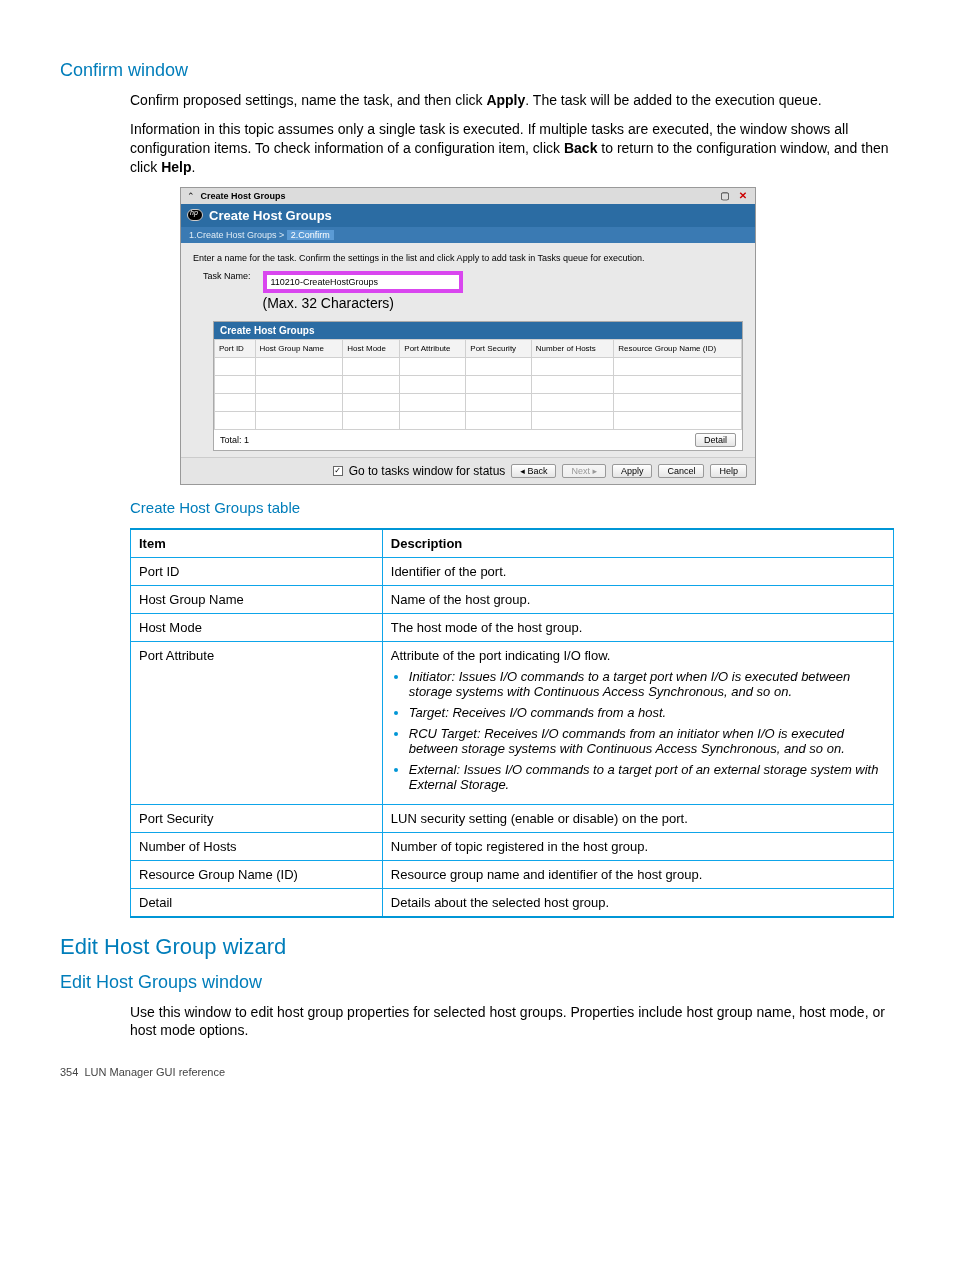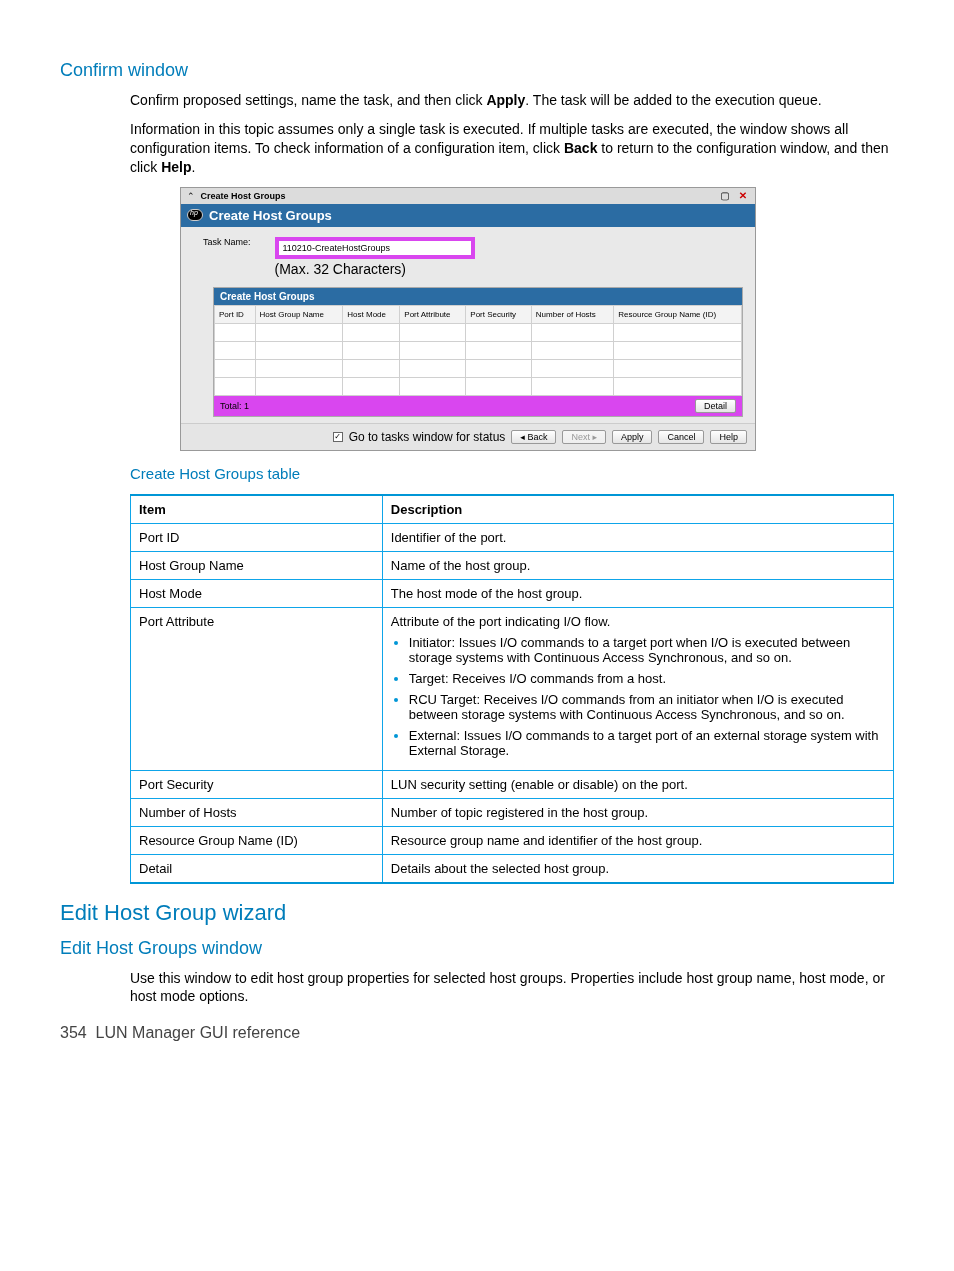--- a/index.html
+++ b/index.html
@@ -18,46 +18,46 @@
   .win-titlebar .tb-btn { width: 12px; height: 12px; display: inline-flex; align-items: center; justify-content: center; font-size: 10px; cursor: pointer; }
   .win-titlebar .close { color: #c00; font-weight: bold; }
   .win-header { background: #2b6ca3; color: #fff; padding: 4px 6px; display: flex; align-items: center; gap: 6px; }
   .win-header .logo { width: 16px; height: 12px; background: #000; border-radius: 6px; display: inline-block; border: 1px solid #ccc; position: relative; }
   .win-header .logo::after { content: "hp"; color: #fff; font-size: 7px; position: absolute; left: 2px; top: -1px; font-style: italic; }
   .win-header .wh-title { font-weight: bold; font-size: 13px; }
   .win-breadcrumb { background: #3a7ab3; color: #e0ecf5; padding: 3px 8px; font-size: 9px; }
   .win-breadcrumb .step2 { background: #5b9bd5; color: #fff; padding: 0 4px; display: inline-block; }
   .win-body { padding: 10px 12px 6px 12px; }
   .win-body .instr { font-size: 9px; margin-bottom: 8px; }
-  .win-body .field-row { display: flex; align-items: flex-start; gap: 24px; padding-left: 10px; margin-bottom: 10px; }
+  .win-body .field-row { display: flex; align-items: flex-start; gap: 12px; padding-left: 10px; margin-bottom: 10px; }
   .win-body .field-row .label { font-size: 9px; }
   .win-body .field-row .input-box { border: 4px solid #d946ef; background: #fff; padding: 2px 4px; min-width: 200px; display: inline-block; font-size: 9px; }
   .win-body .field-row .hint { font-size: 14px; margin-top: 2px; }
   .inner-table-wrap { border: 1px solid #aaa; margin-left: 20px; }
   .inner-table-title { background: #2b6ca3; color: #fff; font-weight: bold; padding: 3px 6px; font-size: 10px; }
   table.inner { border-collapse: collapse; width: 100%; font-size: 8px; }
   table.inner th, table.inner td { border: 1px solid #d0d0d0; padding: 4px 4px; text-align: left; vertical-align: top; background: #fff; }
   table.inner th { background: #f3f3f3; font-weight: normal; }
-  .inner-footer { background: #d946ef; padding: 3px 6px; display: flex; align-items: center; }
+  .inner-footer { background: #ffffff; padding: 3px 6px; display: flex; align-items: center; }
   .inner-footer .spacer { flex: 1; }
   .btn-sm { border: 1px solid #999; background: linear-gradient(#fff,#e5e5e5); padding: 1px 8px; font-size: 9px; cursor: pointer; display: inline-block; border-radius: 2px; }
   .win-footer { background: #e5e5e5; padding: 6px 8px; border-top: 1px solid #ccc; display: flex; align-items: center; gap: 6px; }
   .win-footer .spacer { flex: 1; }
   .checkbox { width: 10px; height: 10px; border: 1px solid #666; background: #fff; display: inline-flex; align-items: center; justify-content: center; font-size: 8px; }
   .disabled { color: #999; background: linear-gradient(#f6f6f6,#eee); }
 
   
   table.desc { border-collapse: collapse; width: 100%; margin: 0 0 16px 0; font-size: 13px; border-top: 2px solid #0096d6; border-bottom: 2px solid #0096d6; }
   table.desc th, table.desc td { border: 1px solid #0ea5e9; padding: 6px 8px; text-align: left; vertical-align: top; }
   table.desc th { font-weight: bold; }
   table.desc ul { list-style: disc; margin: 6px 0 2px 18px; color: #000; }
-  table.desc ul li { margin-bottom: 6px; }
+  table.desc ul li { margin-bottom: 6px; font-style: italic; }
   table.desc ul li::marker { color: #0096d6; }
 
-  .footer-line { font-size: 16px; color: #444; margin-top: 18px; }
+  .footer-line { font-size: 11px; color: #444; margin-top: 26px; }
 </style>
 </head>
 <body>
 
 <h3 style="margin-left:0;">Confirm window</h3>
 <p>
   <span>Confirm proposed settings, name the task, and then click </span><span class="bold">Apply</span><span>. The task will be added to the execution queue.</span>
 </p>
 <p>
   <span>Information in this topic assumes only a single task is executed. If multiple tasks are executed, the window shows all configuration items. To check information of a configuration item, click </span><span class="bold">Back</span><span> to return to the configuration window, and then click </span><span class="bold">Help</span><span>.</span>
@@ -68,21 +68,27 @@
     <span>⌃</span>
     <span class="title-text">Create Host Groups</span>
     <span class="spacer"></span>
     <span class="tb-btn">▢</span>
     <span class="tb-btn close">✕</span>
   </div>
   <div class="win-header">
     <span class="logo"></span>
     <span class="wh-title">Create Host Groups</span>
   </div>
+  <div class="win-breadcrumb">
+    <span>1.Create Host Groups</span>
+    <span>&gt;</span>
+    <span class="step2">2.Confirm</span>
+  </div>
   <div class="win-body">
+    <div class="instr">Enter a name for the task. Confirm the settings in the list and click Apply to add task in Tasks queue for execution.</div>
     <div class="field-row">
       <div class="label">Task Name:</div>
       <div>
         <div class="input-box">110210-CreateHostGroups</div>
         <div class="hint">(Max. 32 Characters)</div>
       </div>
     </div>
     <div class="inner-table-wrap">
       <div class="inner-table-title">Create Host Groups</div>
       <table class="inner">

